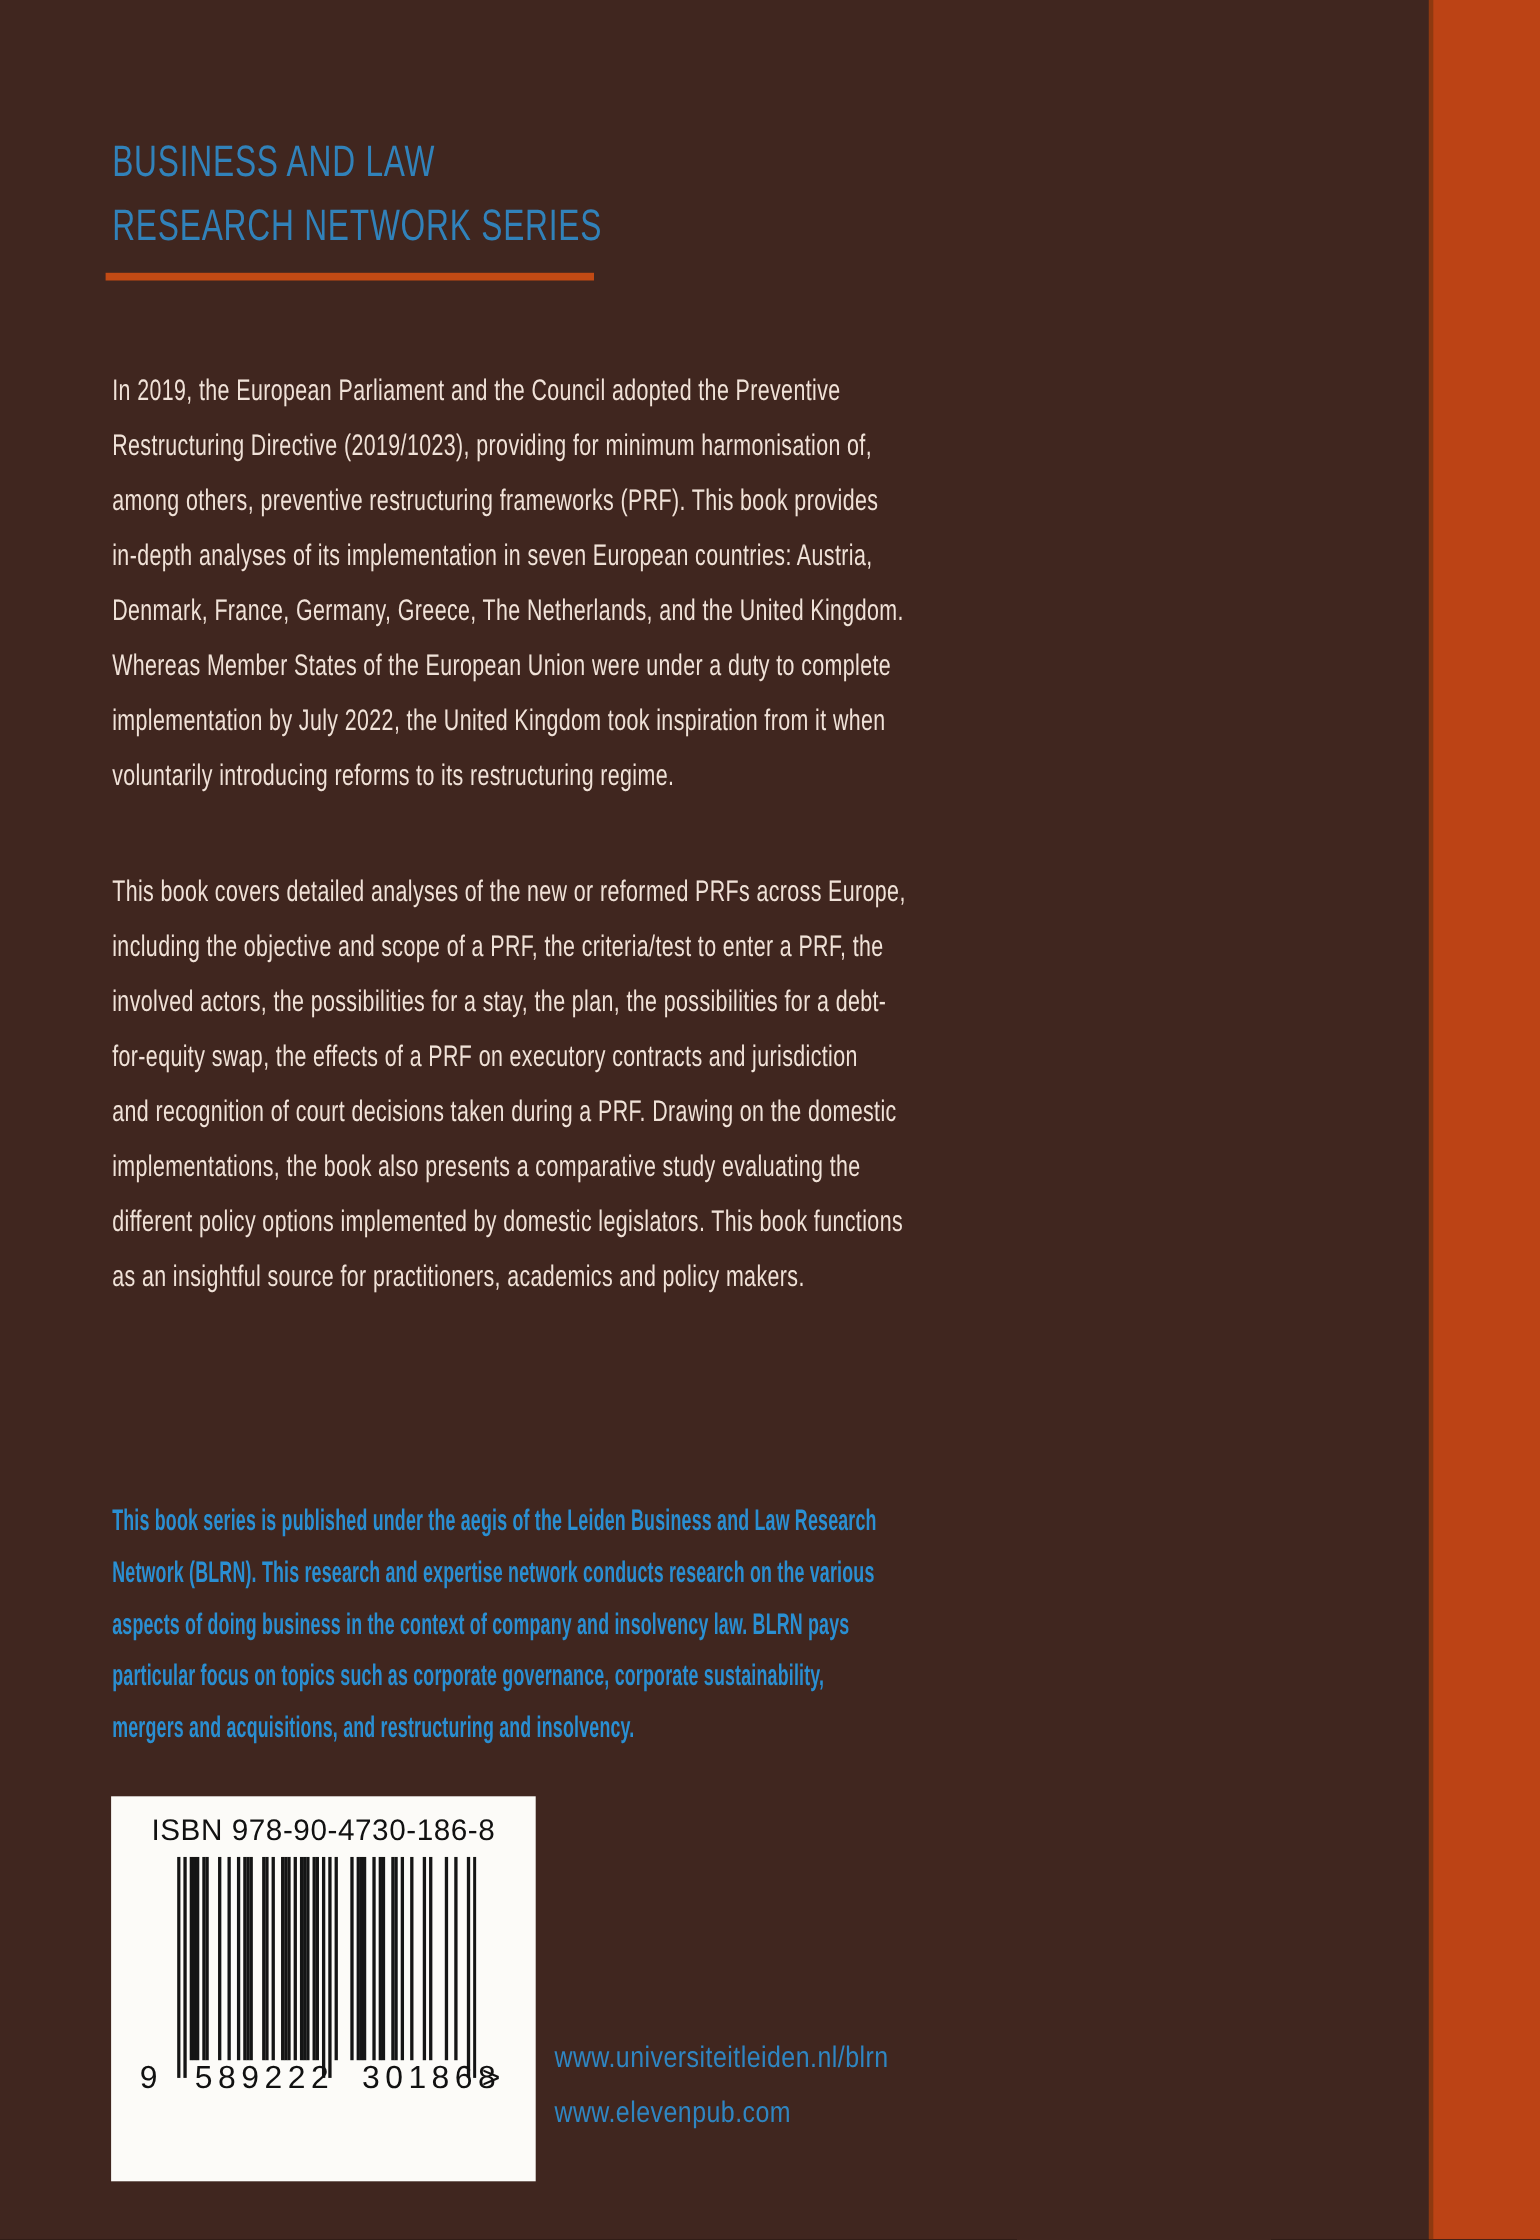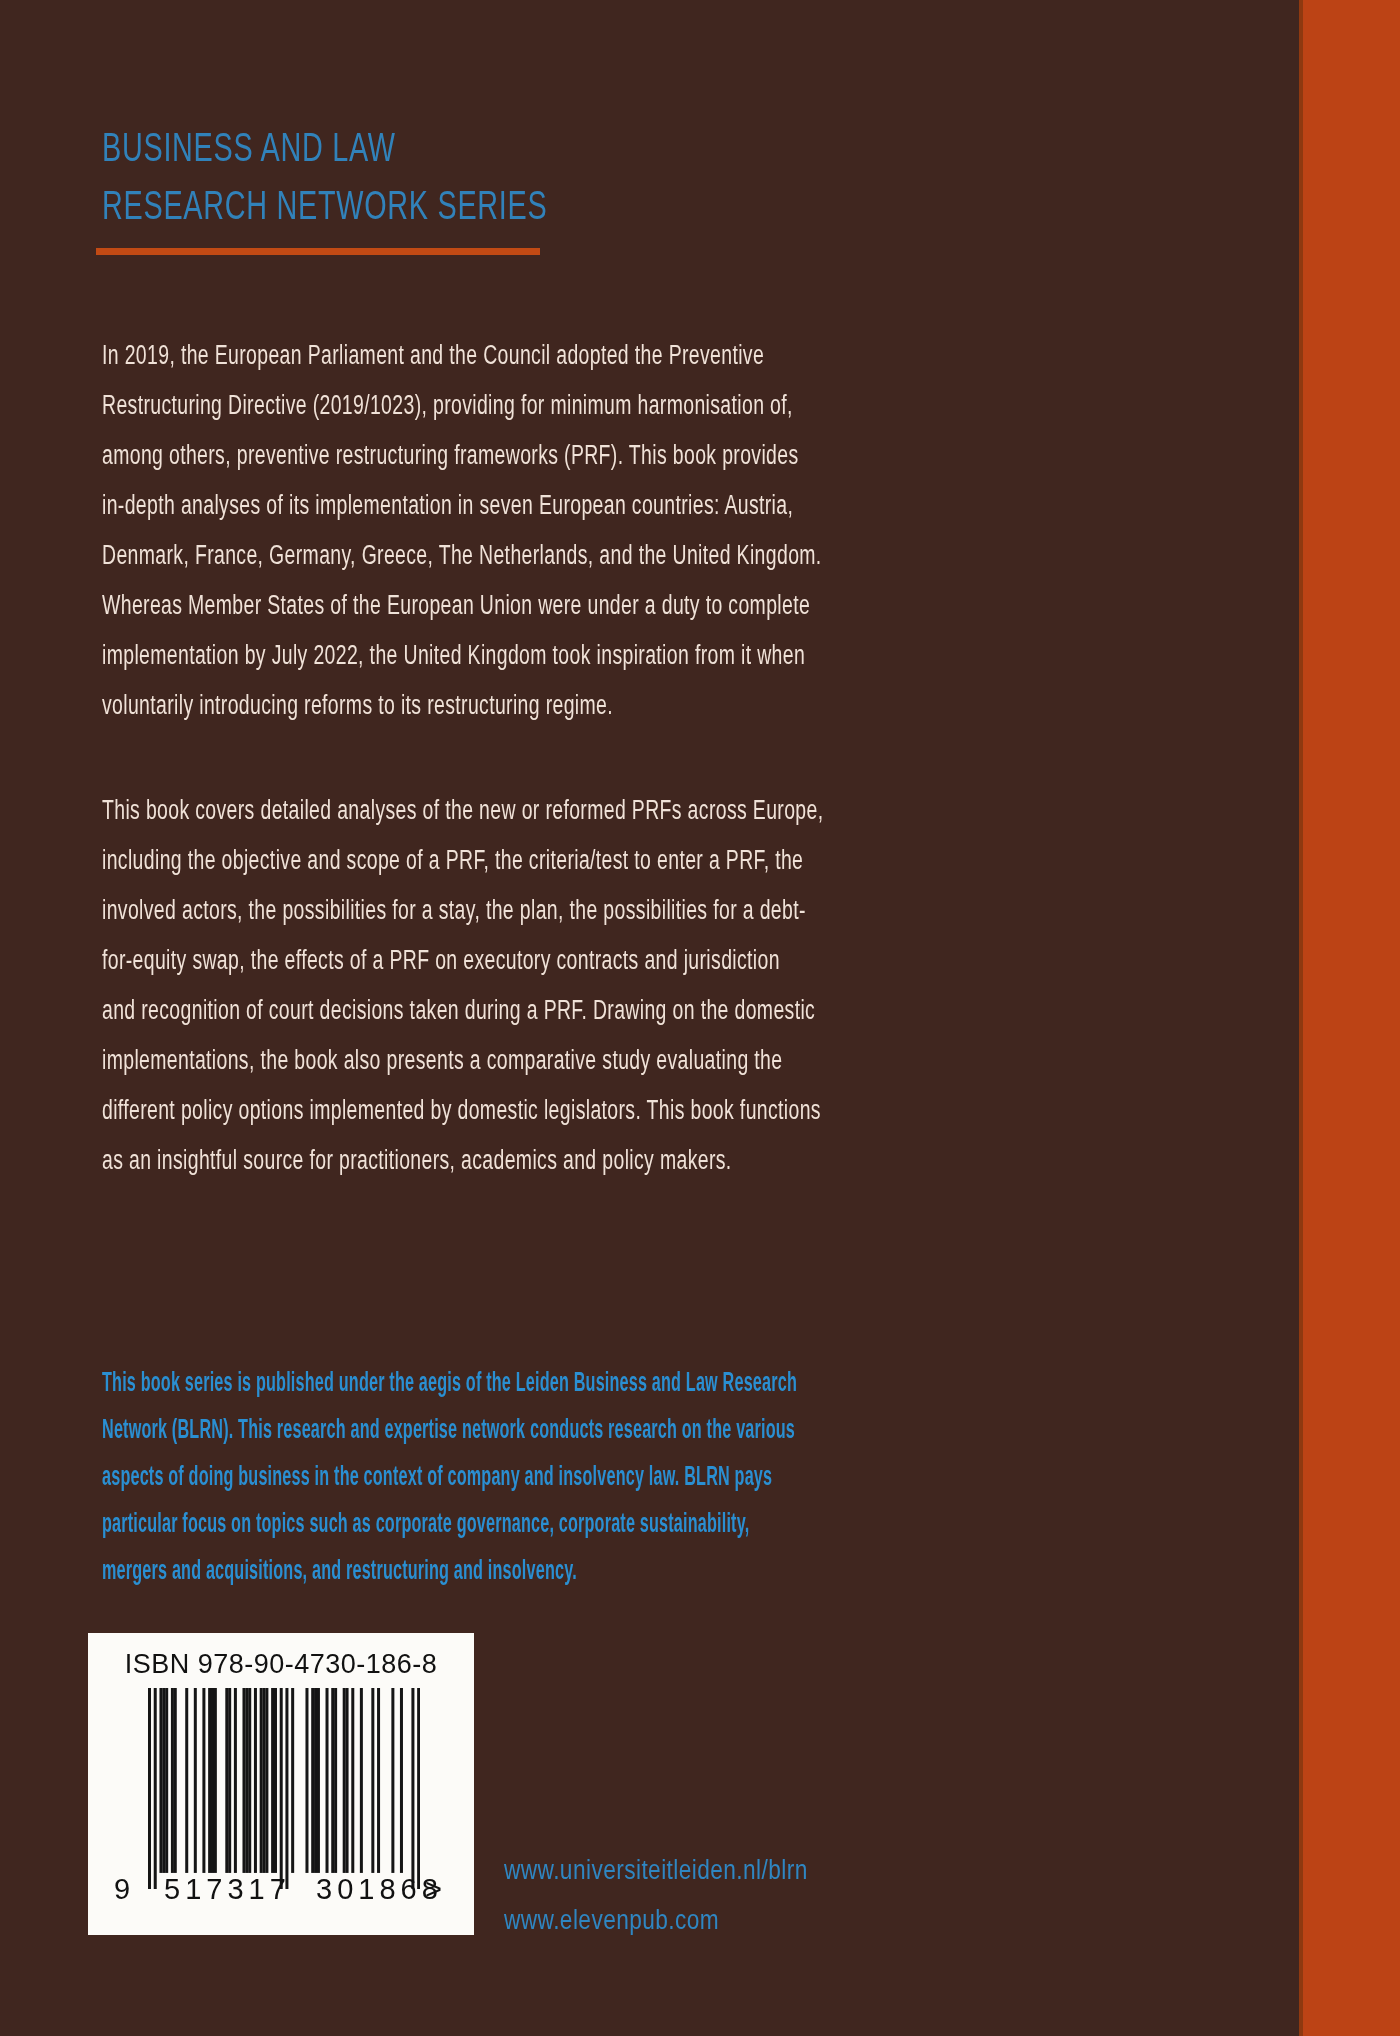--- a/index.html
+++ b/index.html
@@ -57,22 +57,22 @@
   .blurb{
     position:absolute;left:102px;top:1359px;
     color:var(--blurb-blue);
     font-size:27px;line-height:47px;font-weight:700;
     letter-spacing:0.3px;
     white-space:pre-line;
     transform:scaleX(0.60);transform-origin:0 0;
     width:1500px;
   }
   .barcode-box{
-    position:absolute;left:88px;top:1633px;
-    width:386px;height:302px;
+    position:absolute;left:101px;top:1633px;
+    width:386px;height:350px;
     background:var(--barcode-bg);
   }
   .isbn-label{
     position:absolute;top:16px;left:0;width:100%;
     text-align:center;
     color:#111;font-size:27px;letter-spacing:0.5px;
   }
   .barcode-svg{
     position:absolute;left:60px;top:55px;
     width:272px;height:201px;
@@ -176,21 +176,21 @@
         <rect x="74" y="0" width="1.05" height="92"></rect>
         <rect x="78" y="0" width="1.05" height="92"></rect>
         <rect x="80" y="0" width="1.05" height="92"></rect>
         <rect x="85" y="0" width="1.05" height="92"></rect>
         <rect x="88" y="0" width="1.05" height="92"></rect>
         <rect x="92" y="0" width="1.05" height="100"></rect>
         <rect x="94" y="0" width="1.05" height="100"></rect>
       </svg>
     <div class="barcode-digits">
       <span class="digit-prefix">9</span>
-      <span class="digit-group-left">517317</span>
+      <span class="digit-group-left">589222</span>
       <span class="digit-group-right">301868</span>
       <span class="digit-chevron">&gt;</span>
     </div>
   </div>
 
   <div class="urls">
     <div>www.universiteitleiden.nl/blrn</div>
     <div>www.elevenpub.com</div>
   </div>
 

